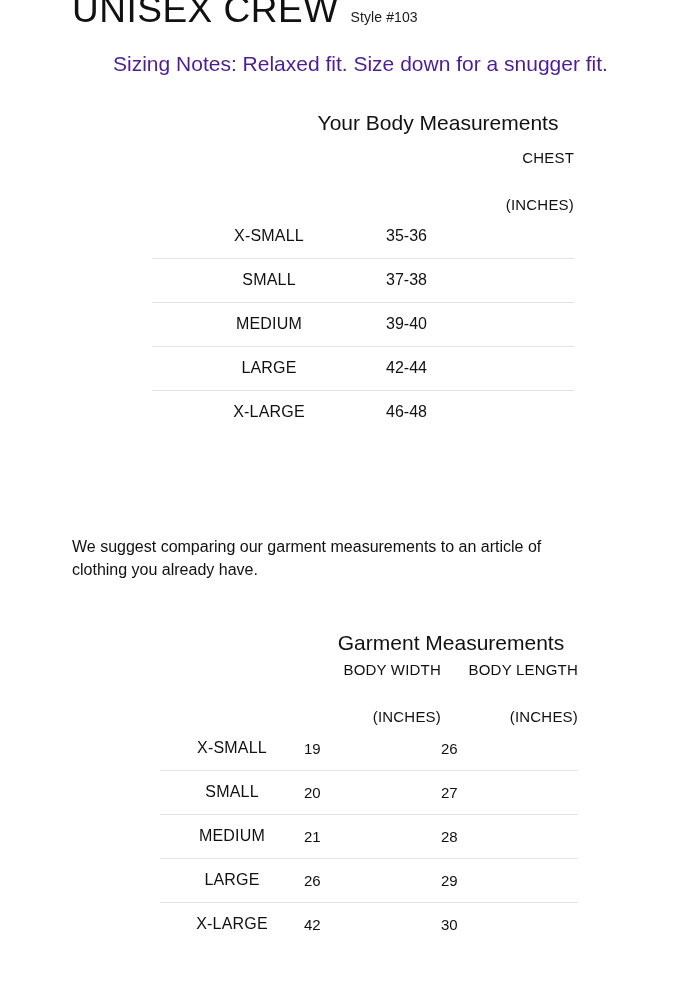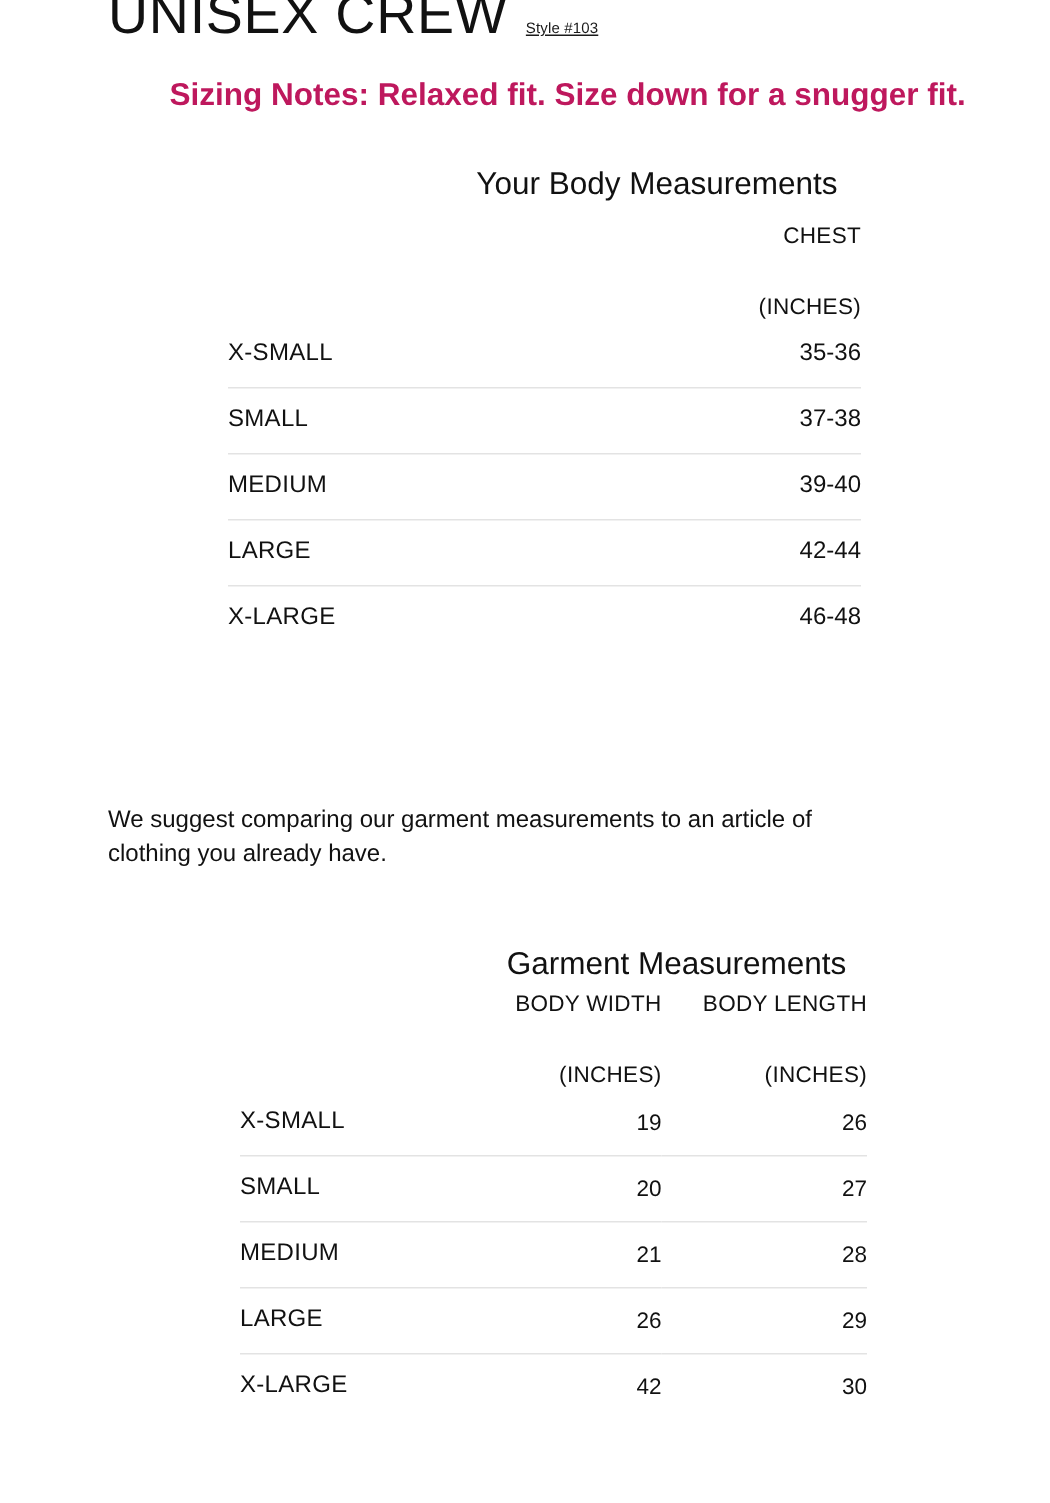--- a/index.html
+++ b/index.html
@@ -33,37 +33,35 @@
     white-space: nowrap;
   }
   .doc-title {
     font-size: 37px;
     font-weight: 400;
     letter-spacing: 0.5px;
     line-height: 1.1;
     color: #111111;
   }
   .style-code {
-    font-size: 10px;
+    font-size: 14px;
     font-weight: 400;
     color: #1a1a1a;
     letter-spacing: 0.1px;
-    text-decoration: underline;
   }
 
   
   .sizing-notes {
     position: absolute;
     left: 113px;
     top: 50px;
     width: 556px;
     font-size: 21px;
     line-height: 1.38;
-    color: #be185d;
-    font-weight: bold;
+    color: #4c1d95;
   }
 
   
   .section-heading {
     position: absolute;
     font-size: 21px;
     line-height: 1.2;
     color: #111111;
     text-align: center;
   }
@@ -121,28 +119,28 @@
 
   .meas-table tbody tr {
     border-top: 1px solid #e3e3e3;
   }
   .meas-table tbody tr:first-child {
     border-top: 0;
   }
 
   .size-label {
     font-size: 16px;
-    text-align: left;
+    text-align: center;
     color: #111111;
     height: 43px;
     letter-spacing: 0.2px;
   }
   .size-value {
     font-size: 16px;
-    text-align: right;
+    text-align: left;
     color: #111111;
     height: 43px;
   }
   #garment-table .size-value {
     font-size: 15px;
   }
 
   
   #body-table col.c-label { width: 234px; }
   #body-table col.c-chest { width: 188px; }

